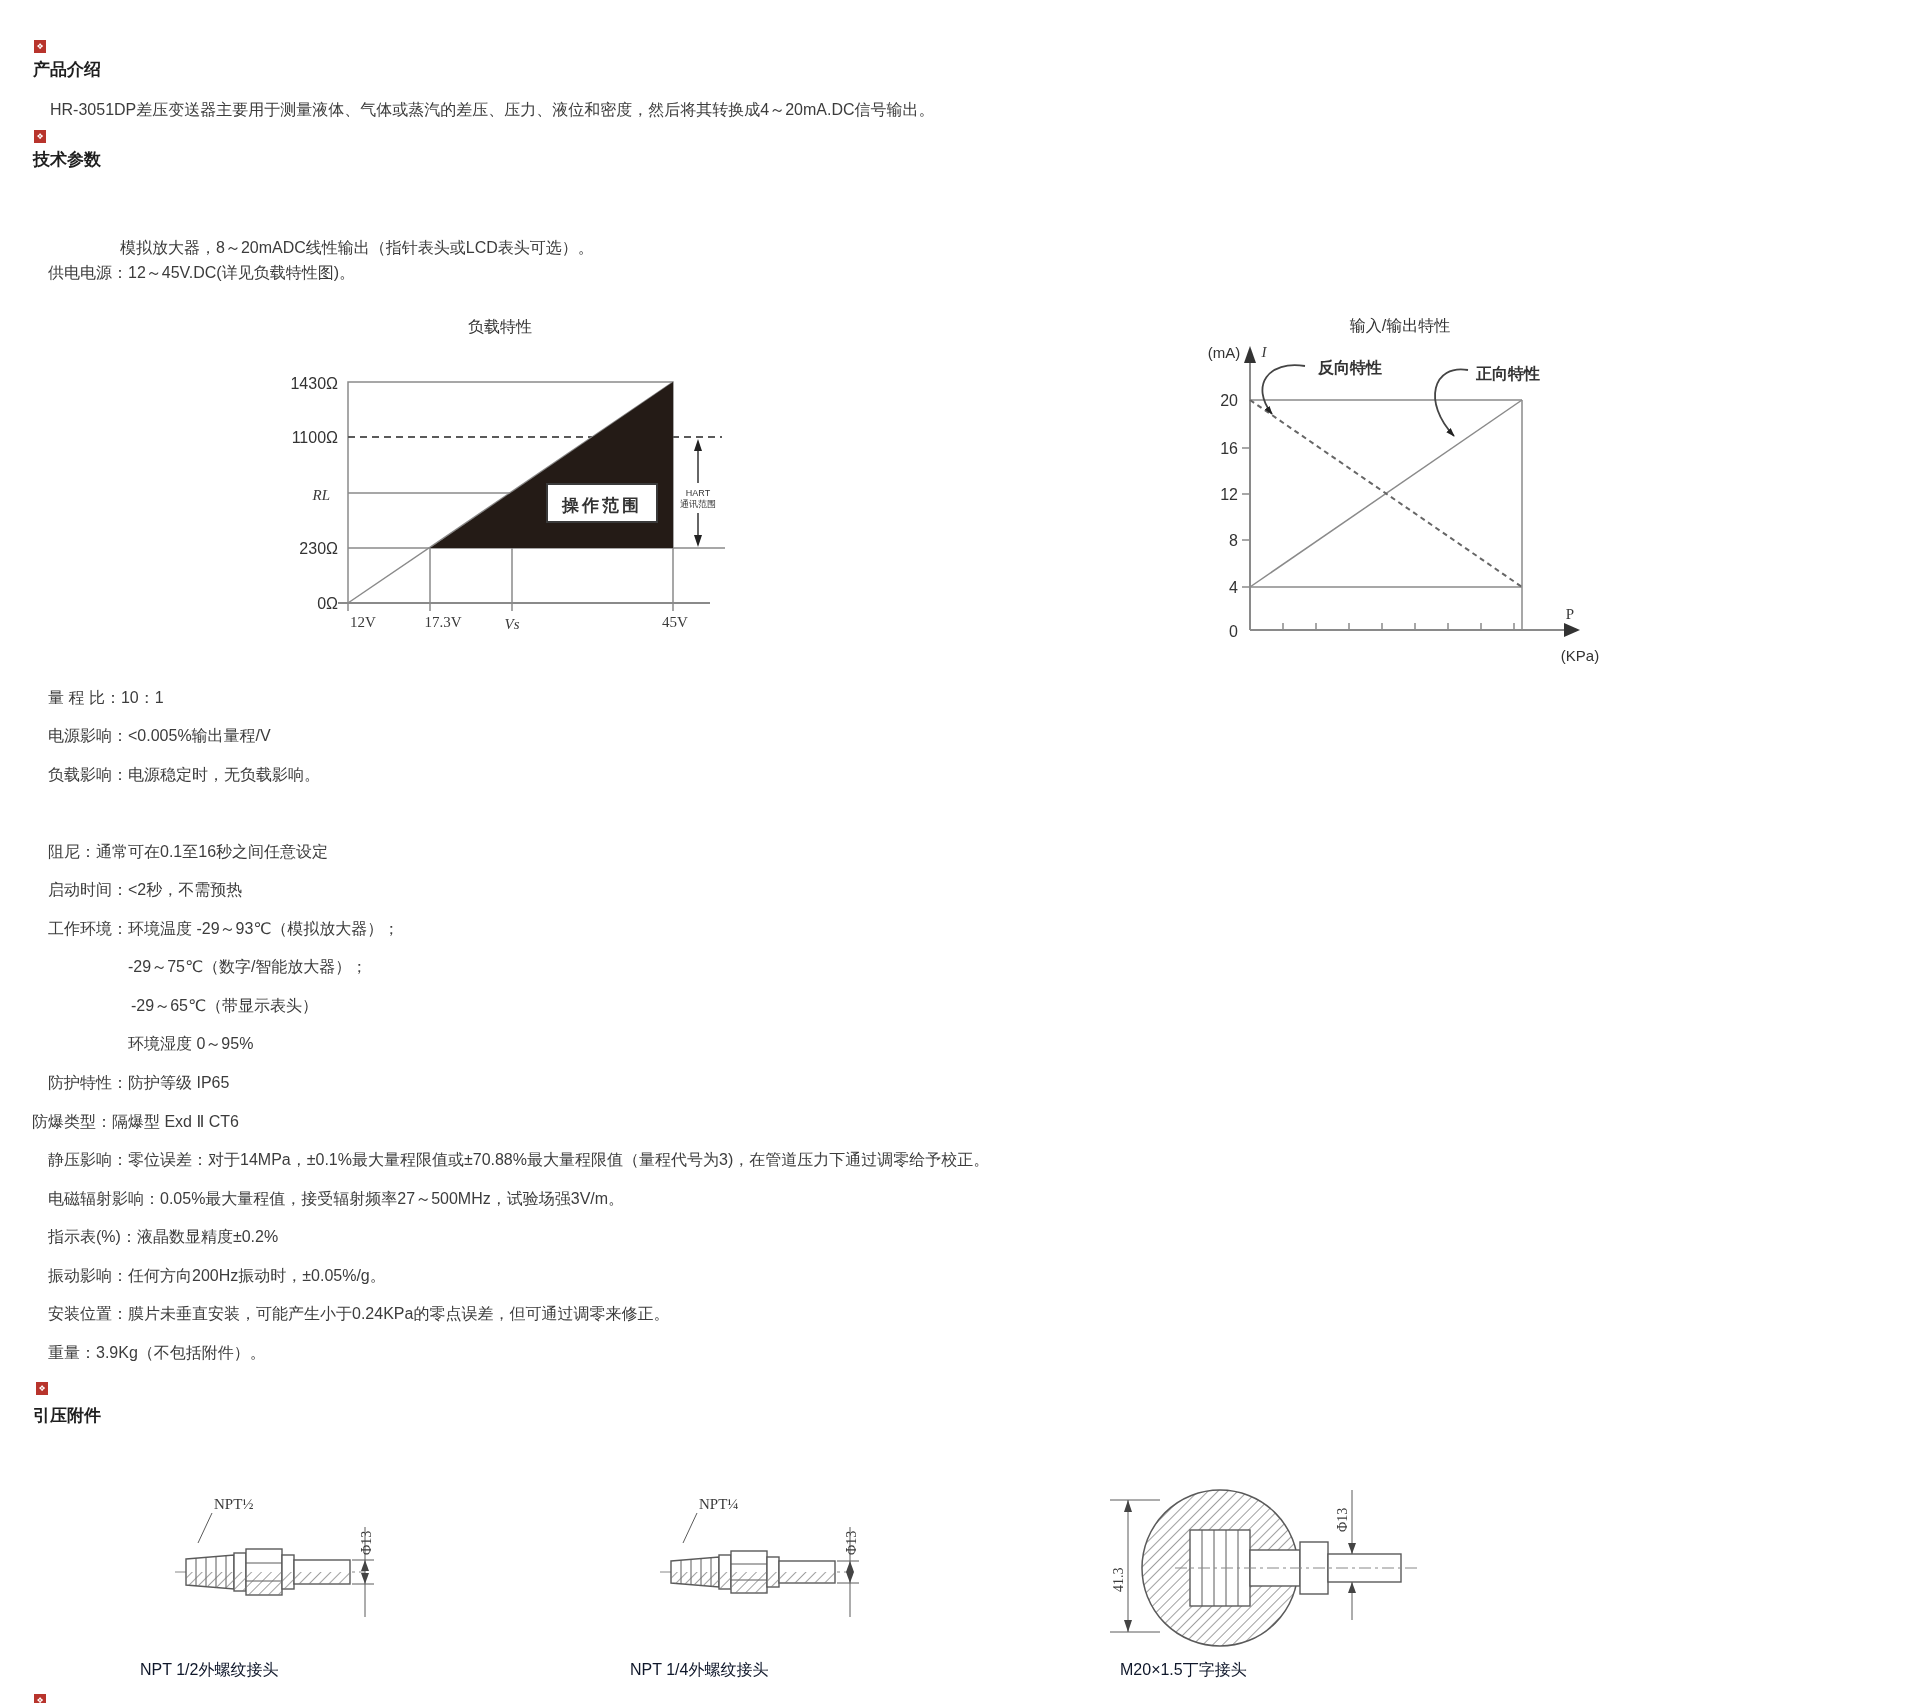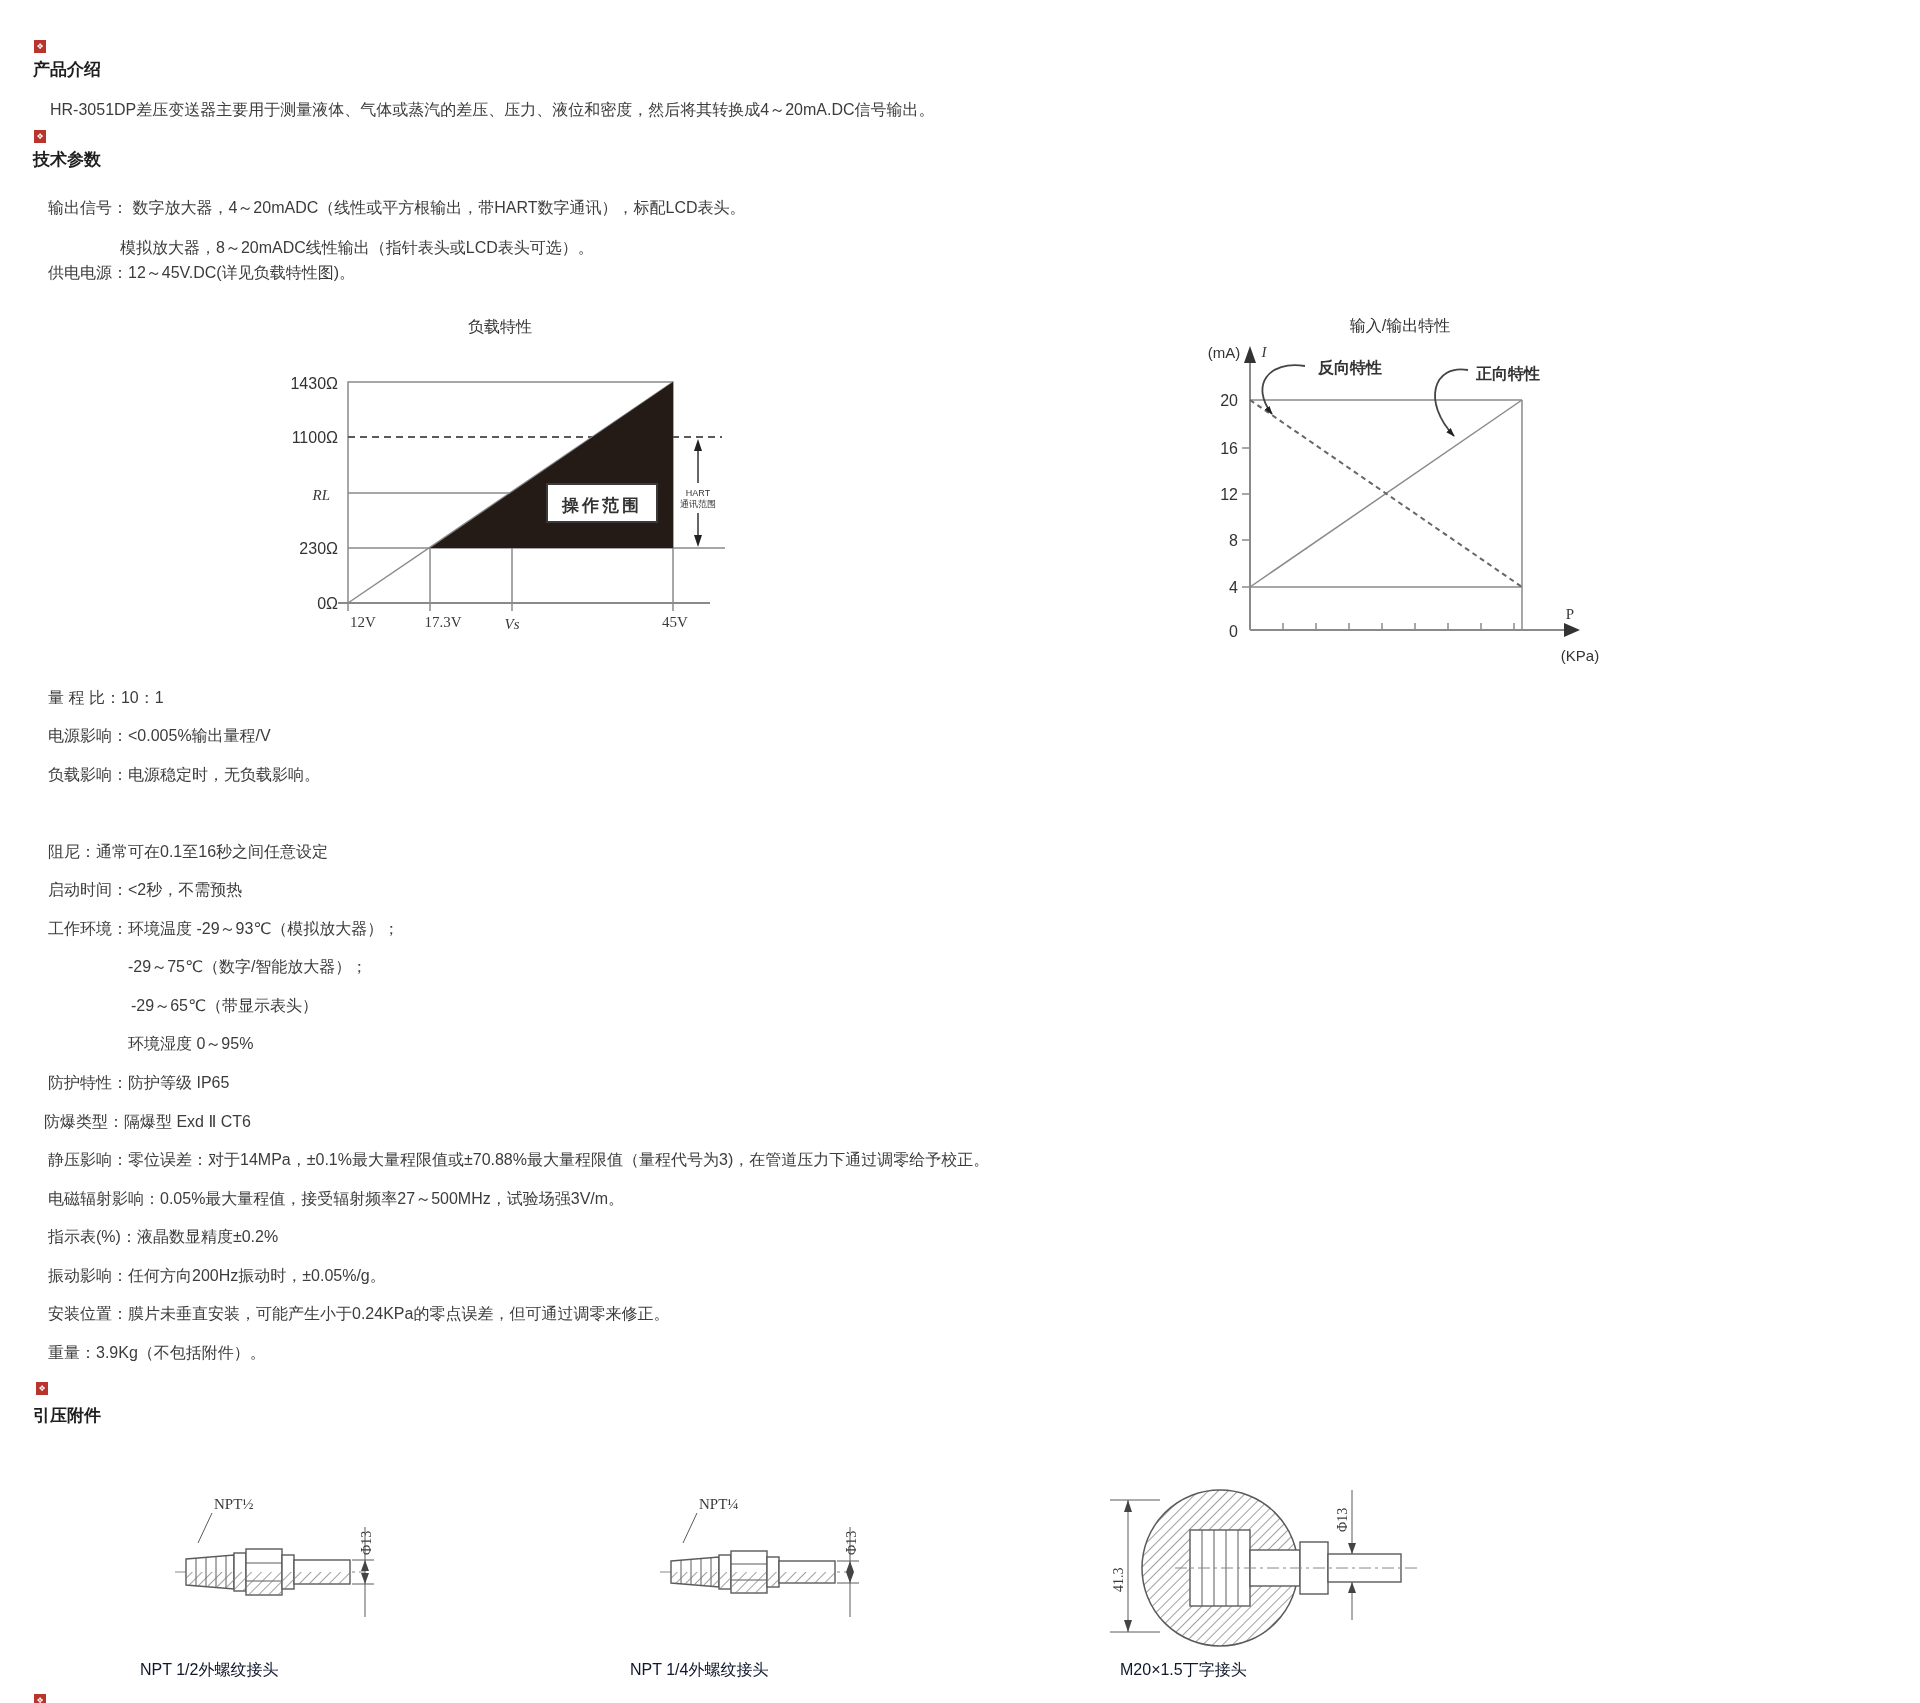--- a/index.html
+++ b/index.html
@@ -23,34 +23,33 @@
 
 <div id="page">
 
   <div class="bullet" style="left:34px;top:40px">❖</div>
   <div class="h" style="left:33px;top:58px">产品介绍</div>
   <div class="ln" style="left:50px;top:100px">HR-3051DP差压变送器主要用于测量液体、气体或蒸汽的差压、压力、液位和密度，然后将其转换成4～20mA.DC信号输出。</div>
 
   <div class="bullet" style="left:34px;top:130px">❖</div>
   <div class="h" style="left:33px;top:148px">技术参数</div>
 
-  <div class="ln" style="left:48px;top:198px">输出信号： 数字放大器，4～20mADC（线性或平方根输出，带HART数字通讯），标配LCD表头。</div>
   <div class="ln" style="left:120px;top:238px">模拟放大器，8～20mADC线性输出（指针表头或LCD表头可选）。</div>
   <div class="ln" style="left:48px;top:263px">供电电源：12～45V.DC(详见负载特性图)。</div>
   <div class="ln" style="left:48px;top:688px">量 程 比：10：1</div>
   <div class="ln" style="left:48px;top:726px">电源影响：&lt;0.005%输出量程/V</div>
   <div class="ln" style="left:48px;top:765px">负载影响：电源稳定时，无负载影响。</div>
   <div class="ln" style="left:48px;top:842px">阻尼：通常可在0.1至16秒之间任意设定</div>
   <div class="ln" style="left:48px;top:880px">启动时间：&lt;2秒，不需预热</div>
   <div class="ln" style="left:48px;top:919px">工作环境：环境温度  -29～93℃（模拟放大器）；</div>
   <div class="ln" style="left:128px;top:957px">-29～75℃（数字/智能放大器）；</div>
   <div class="ln" style="left:131px;top:996px">-29～65℃（带显示表头）</div>
   <div class="ln" style="left:128px;top:1034px">环境湿度  0～95%</div>
   <div class="ln" style="left:48px;top:1073px">防护特性：防护等级  IP65</div>
-  <div class="ln" style="left:44px;top:1112px">防爆类型：隔爆型  Exd Ⅱ CT6</div>
+  <div class="ln" style="left:32px;top:1112px">防爆类型：隔爆型  Exd Ⅱ CT6</div>
   <div class="ln" style="left:48px;top:1150px">静压影响：零位误差：对于14MPa，±0.1%最大量程限值或±70.88%最大量程限值（量程代号为3)，在管道压力下通过调零给予校正。</div>
   <div class="ln" style="left:48px;top:1189px">电磁辐射影响：0.05%最大量程值，接受辐射频率27～500MHz，试验场强3V/m。</div>
   <div class="ln" style="left:48px;top:1227px">指示表(%)：液晶数显精度±0.2%</div>
   <div class="ln" style="left:48px;top:1266px">振动影响：任何方向200Hz振动时，±0.05%/g。</div>
   <div class="ln" style="left:48px;top:1304px">安装位置：膜片未垂直安装，可能产生小于0.24KPa的零点误差，但可通过调零来修正。</div>
   <div class="ln" style="left:48px;top:1343px">重量：3.9Kg（不包括附件）。</div>
 
   <svg style="left:250px;top:300px" width="500" height="345" viewBox="0 0 500 345">
     <text x="250" y="32" text-anchor="middle" font-size="16">负载特性</text>
 

